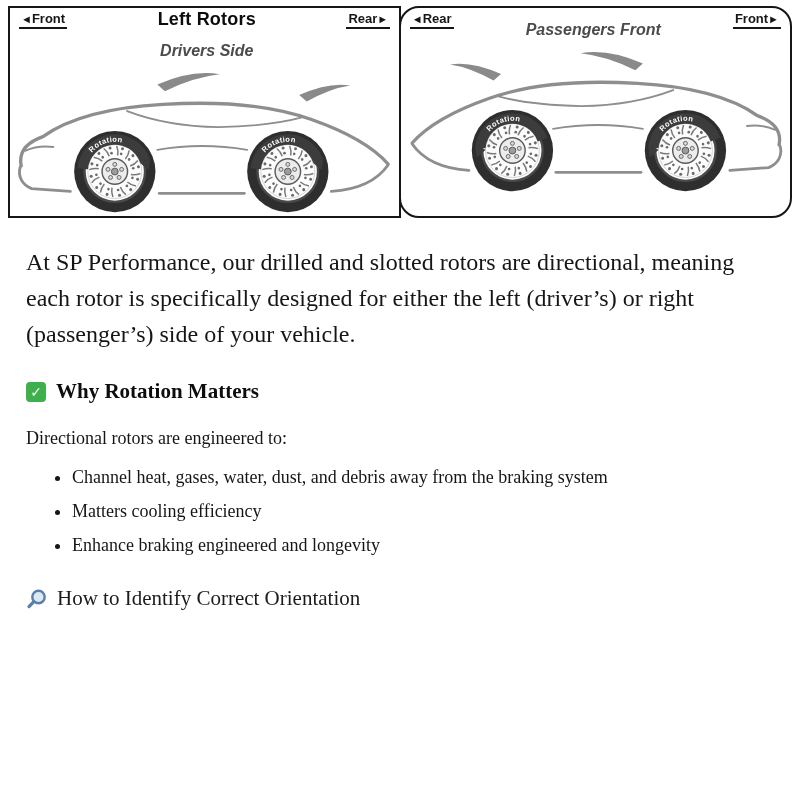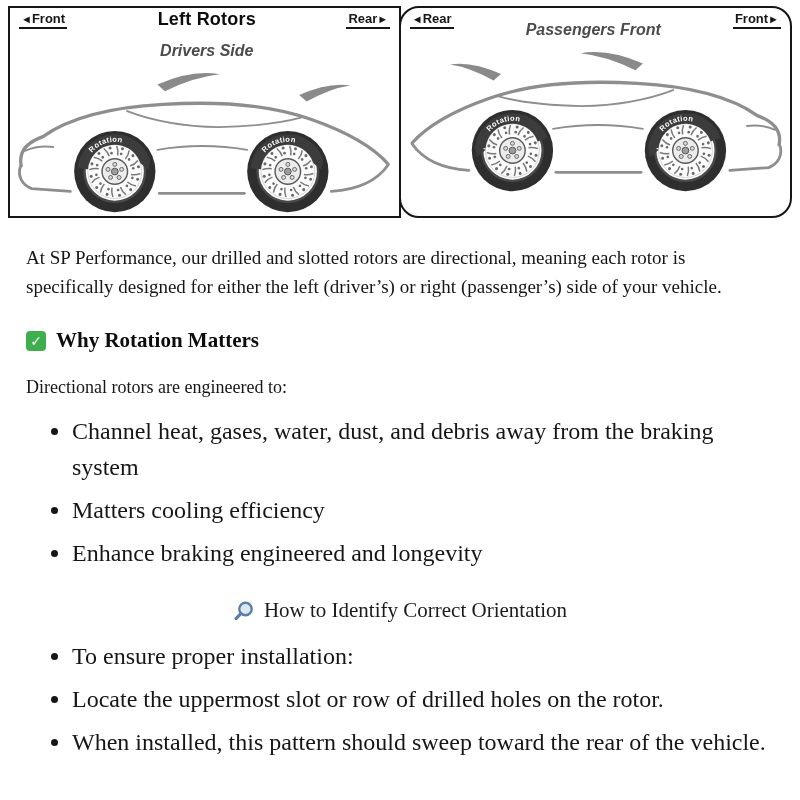--- a/index.html
+++ b/index.html
@@ -25,29 +25,29 @@
 
   
   .sketch { stroke:#8e8e8e; fill:none; stroke-linecap:round; }
   .band { fill:none; stroke:#3c3c3c; stroke-width:11; stroke-linecap:butt; }
   .bandfill { fill:#3c3c3c; }
   .rottext { font-family:"Liberation Sans",sans-serif; font-weight:700; font-size:8px; fill:#ffffff; letter-spacing:.4px; }
   .lug { fill:#d8d8d8; stroke:#666; stroke-width:1; }
 
   
   .article { padding:12px 26px 0 26px; }
-  .intro { font-size:19px; line-height:1.5; margin:14px 0 0 0; }
+  .intro { font-size:24px; line-height:1.5; margin:14px 0 0 0; }
   h2.h-check { display:flex; align-items:center; gap:10px; font-size:21px; font-weight:700; margin:27px 0 0 0; color:#0d0d0d; }
   .check-icon { width:20px; height:20px; border-radius:4px; background:#3fae4c; color:#fff;
                 display:inline-flex; align-items:center; justify-content:center; flex:0 0 auto;
                 font-family:"DejaVu Sans",sans-serif; font-weight:700; font-size:14px; line-height:1; }
   .lead { font-size:18px; margin:24px 0 0 0; }
   ul.bullets { margin:15px 0 0 0; padding-left:46px; }
-  ul.bullets li { font-size:24px; line-height:1.5; margin:7px 0; }
-  h3.h-search { display:flex; align-items:center; gap:9px; font-size:21px; font-weight:400; margin:27px 0 0 0; color:#1b1b1b;justify-content:center; }
+  ul.bullets li { font-size:18px; line-height:1.5; margin:7px 0; }
+  h3.h-search { display:flex; align-items:center; gap:9px; font-size:21px; font-weight:400; margin:27px 0 0 0; color:#1b1b1b; }
   .mag-icon { flex:0 0 auto; display:inline-flex; }
 </style>
 </head>
 <body>
 
 <div class="diagram">
 
   <div class="panel">
     <div class="panel-top">
       <span class="corner"><span class="tri">◄</span><span>Front</span></span>
@@ -167,19 +167,14 @@
   <h3 class="h-search">
     <span class="mag-icon">
       <svg width="22" height="22" viewBox="0 0 22 22">
         <circle cx="12.5" cy="9" r="6.2" fill="#dce8f4" stroke="#5b7fa6" stroke-width="2.4"></circle>
         <line x1="7.6" y1="13.8" x2="3" y2="18.6" stroke="#5b7fa6" stroke-width="3.2" stroke-linecap="round"></line>
       </svg>
     </span>
     <span>How to Identify Correct Orientation</span>
   </h3>
 
-  <ul class="bullets">
-    <li>To ensure proper installation:</li>
-    <li>Locate the uppermost slot or row of drilled holes on the rotor.</li>
-    <li>When installed, this pattern should sweep toward the rear of the vehicle.</li>
-  </ul>
 
 </div>
 
 </body></html>

